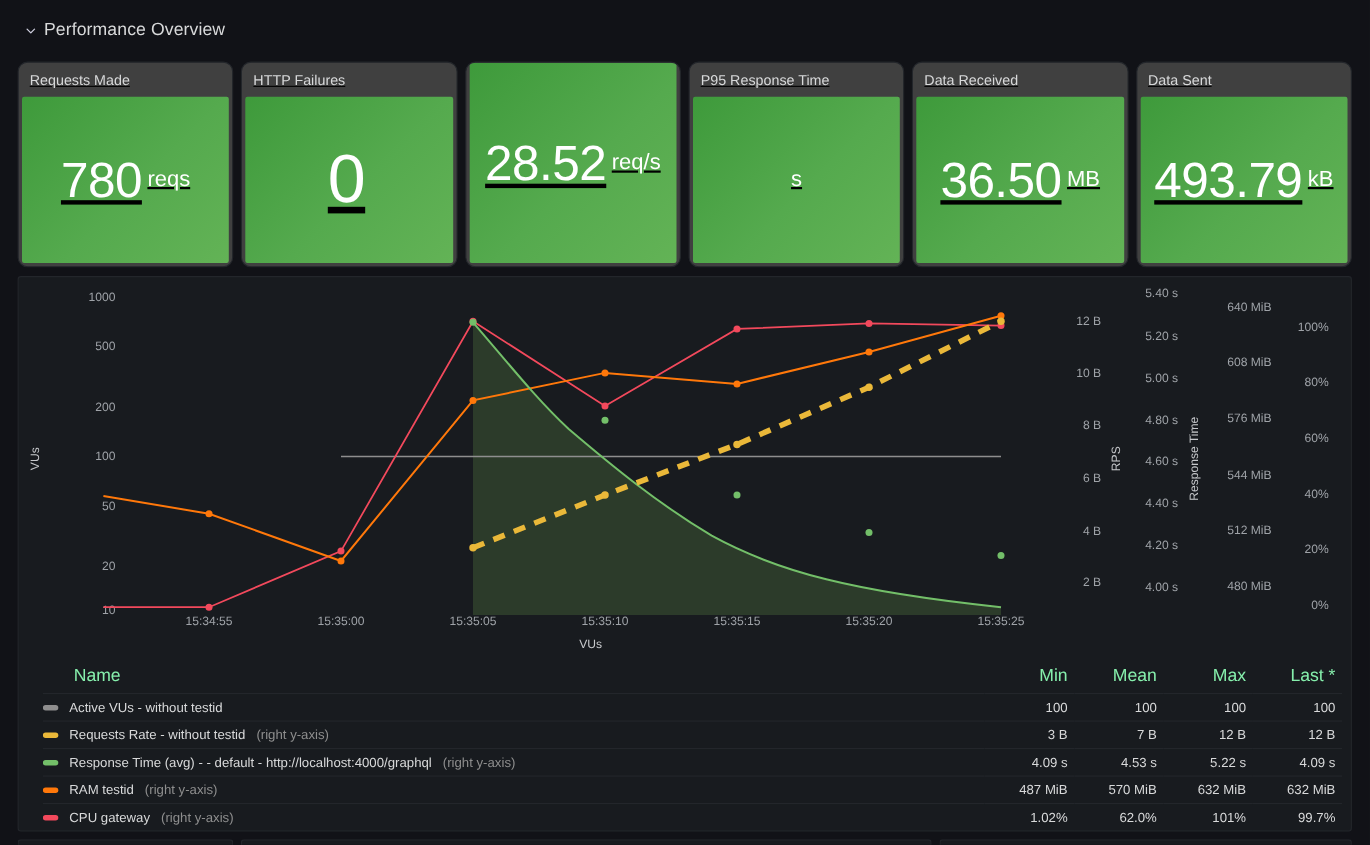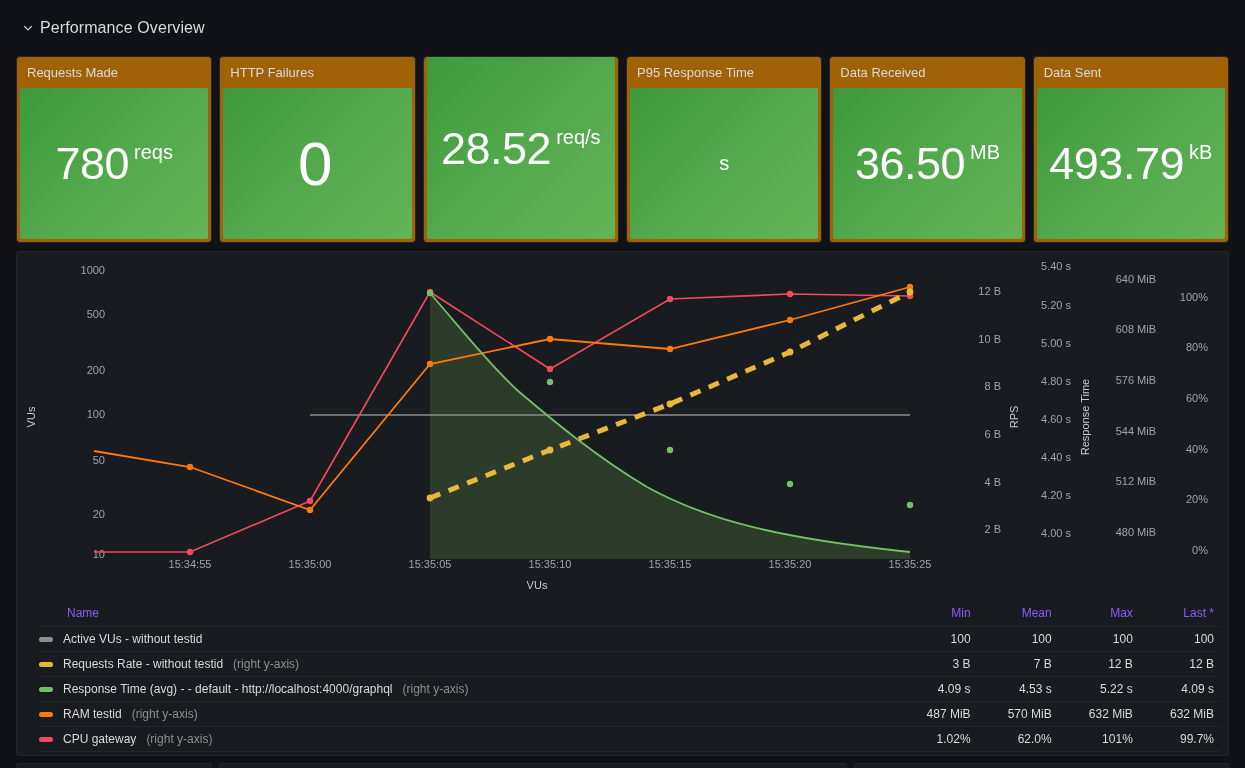--- a/index.html
+++ b/index.html
@@ -26,43 +26,44 @@
   }
 
   
   .stats {
     position: absolute; left: 16px; top: 56px;
     width: 1213px; height: 187px;
     display: flex; gap: 7px;
   }
   .stat {
     flex: 1 1 0;
-    background: #a16207;
+    background: #404040;
     border: 1px solid #23262b;
-    border-radius: 4px;
+    border-radius: 9px;
     display: flex; flex-direction: column;
     overflow: hidden;
+    text-decoration: underline;
   }
   .stat-title {
     height: 31px; line-height: 31px;
     padding: 0 10px;
     font-size: 13px; color: #d8d9da;
     white-space: nowrap; overflow: hidden;
   }
   .stat-body {
     flex: 1 1 auto;
     margin: 0 3px 3px 3px;
     border-radius: 2px;
     background: linear-gradient(135deg, #3e9a3b 0%, #55aa4e 55%, #63b356 100%);
     display: flex; align-items: center; justify-content: center;
     position: relative;
   }
   .stat-val {
     color: #ffffff;
-    display: flex; align-items: flex-start; gap: 5px;
+    display: flex; align-items: center; gap: 5px;
     white-space: nowrap;
   }
   .stat-num { font-size: 45px; font-weight: 400; line-height: 1; letter-spacing: -.5px; }
   .stat-num.big { font-size: 62px; }
   .stat-unit { font-size: 20px; font-weight: 400; }
 
   
   .graph-panel {
     position: absolute; left: 16px; top: 251px;
     width: 1213px; height: 505px;
@@ -78,21 +79,21 @@
   .axtitle { font-family: "Liberation Sans", sans-serif; font-size: 11px; fill: #c7c9cc; }
 
   
   .legend {
     position: absolute; left: 0; top: 350px;
     width: 1213px;
     padding: 0 10px 0 22px;
   }
   table.legend-table { width: 100%; border-collapse: collapse; table-layout: fixed; }
   table.legend-table th {
-    font-size: 12px; font-weight: 500; color: #8b5cf6;
+    font-size: 16px; font-weight: 500; color: #86efac;
     text-align: right; padding: 4px 6px 6px 6px;
     border-bottom: 1px solid #23262b;
     white-space: nowrap;
   }
   table.legend-table th.name-col { text-align: left; padding-left: 28px; width: 760px; }
   table.legend-table td {
     font-size: 12px; color: #d8d9da;
     text-align: right; padding: 5px 6px;
     border-bottom: 1px solid #23262b;
     white-space: nowrap;

